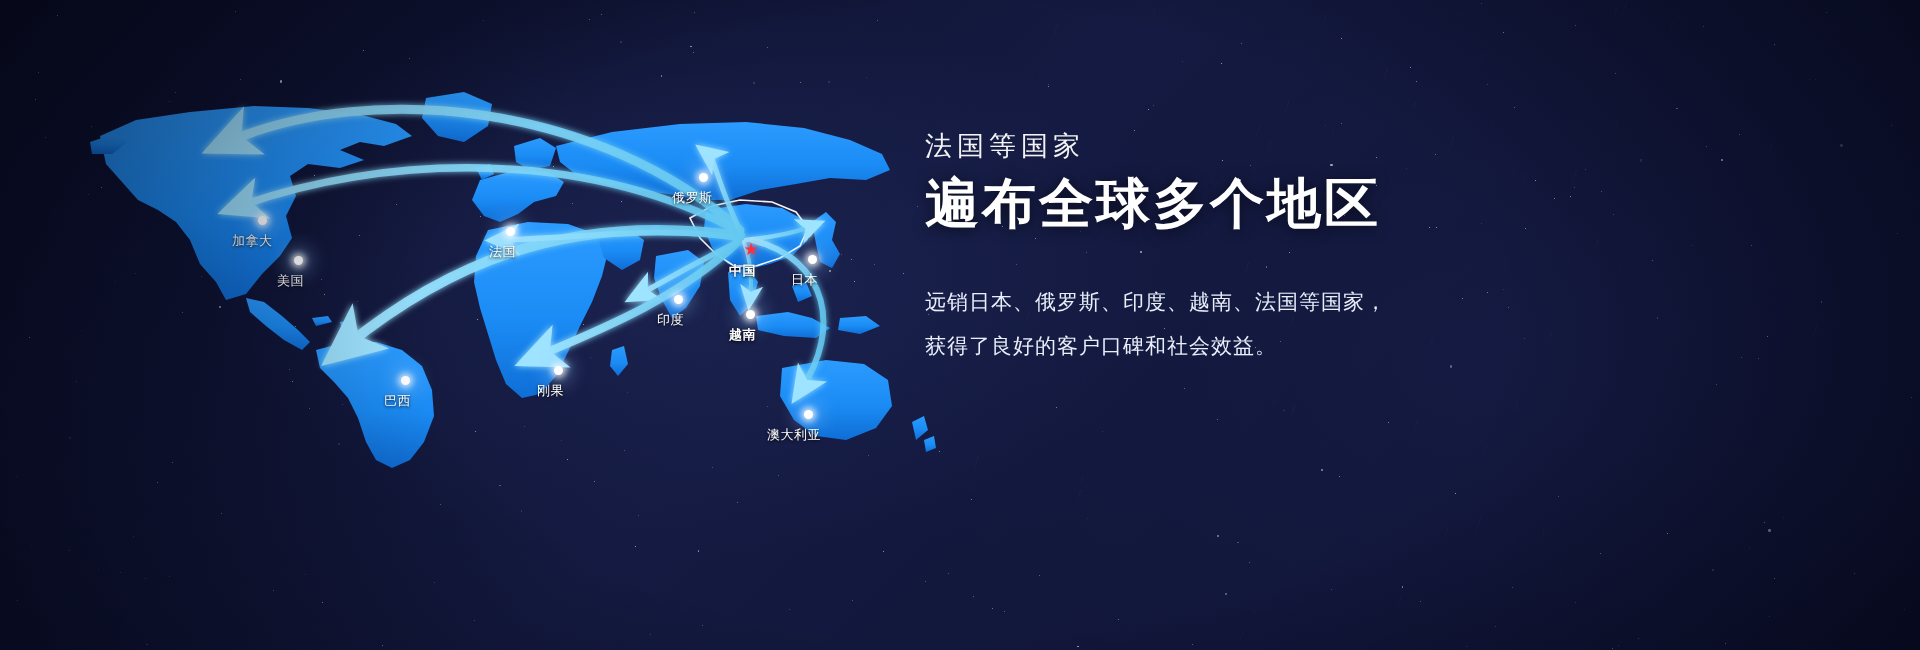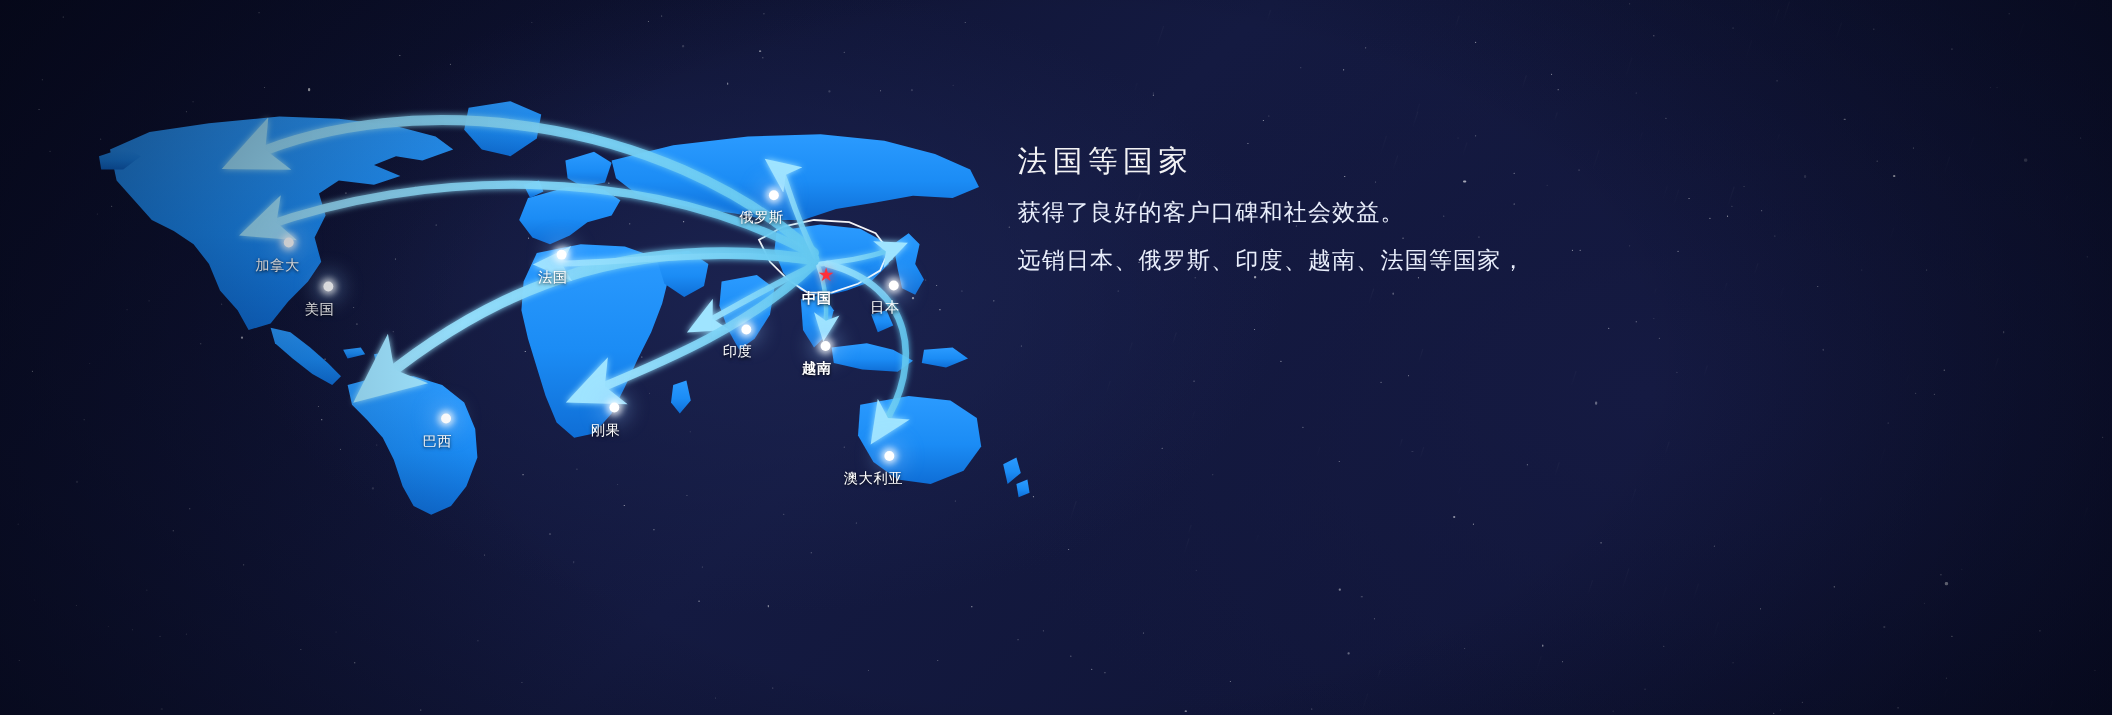--- a/index.html
+++ b/index.html
@@ -551,17 +551,18 @@
           <span class="dot" style="left: -4px; top: -4px;"></span>
           <span class="lbl" style="left: -41px; top: 12px;">澳大利亚</span>
         </div>
       </div>
   </div>
 
   <div class="vignette"></div>
 
   <div id="copy">
     <p class="eyebrow">法国等国家</p>
+    <h1 class="headline">遍布全球多个地区</h1>
+    <p class="body-line">远销日本、俄罗斯、印度、越南、法国等国家，</p>
     <p class="body-line">获得了良好的客户口碑和社会效益。</p>
-    <p class="body-line">远销日本、俄罗斯、印度、越南、法国等国家，</p>
   </div>
 
 </div>
 
 </body></html>

